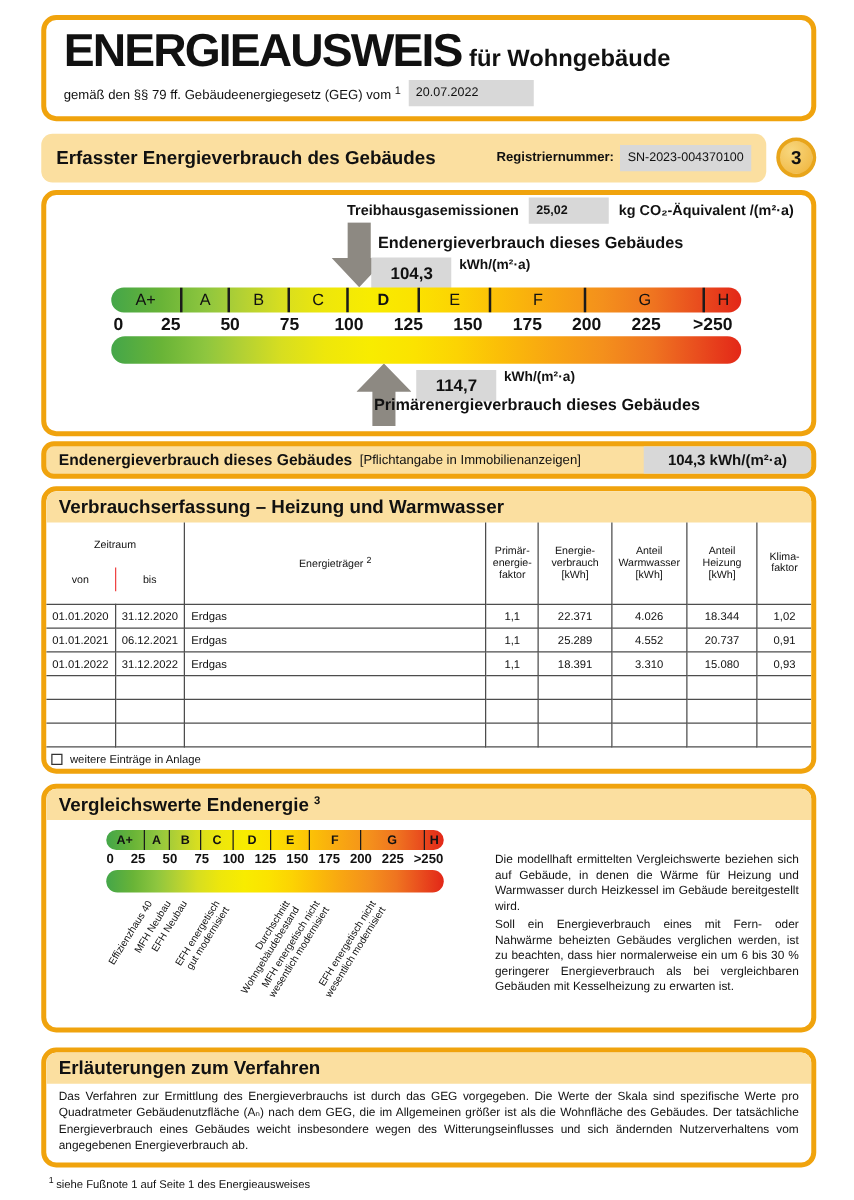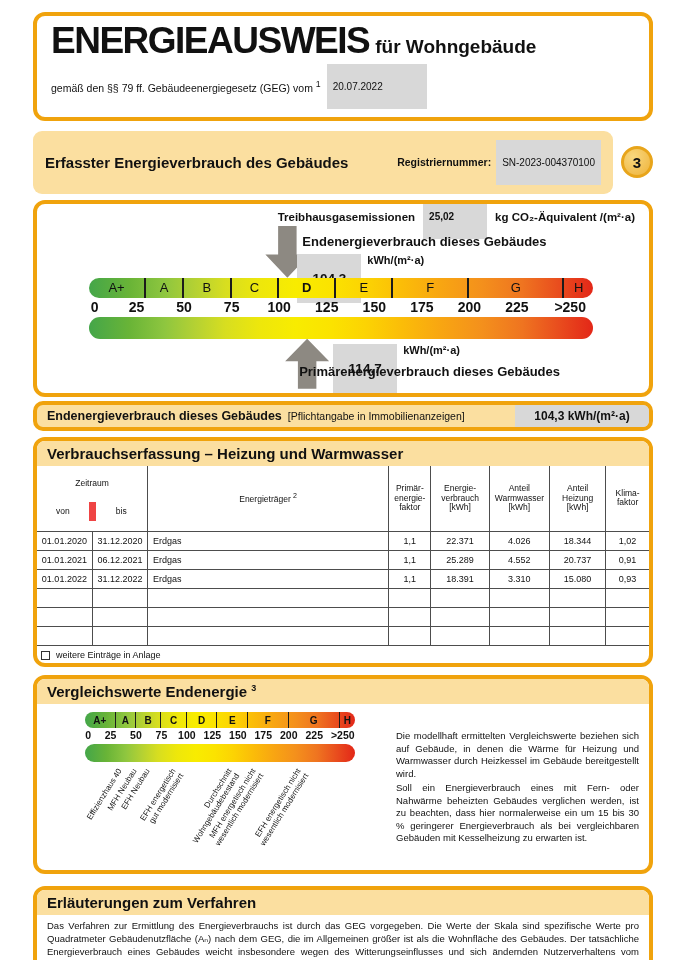--- a/index.html
+++ b/index.html
@@ -8,21 +8,21 @@
   .page { width:683px; height:960px; padding:12px 30px 0 33px; position:relative; background:#fff; overflow:hidden; }
 
   .box { border:4px solid #F0A30D; border-radius:12px; overflow:hidden; background:#fff; }
 
   
   .header-box { padding:6px 14px 8px 14px; }
   .main-title { font-size:37px; font-weight:bold; letter-spacing:-1.5px; line-height:1.05; }
   .sub-title { font-size:19px; font-weight:bold; margin-left:6px; }
   .title-row { display:flex; align-items:baseline; }
   .law-row { font-size:10.5px; margin-top:3px; display:flex; align-items:center; gap:6px; }
-  .gray-box { background:#D8D8D8; padding:17px 6px; display:inline-block; }
+  .gray-box { background:#D8D8D8; padding:5px 6px; display:inline-block; }
   .date-box { min-width:100px; font-size:10px; }
 
   
   .band-row { display:flex; align-items:center; gap:8px; margin-top:10px; }
   .band { flex:1; background:#FBDFA0; border-radius:9px; padding:9px 12px; display:flex; align-items:center; }
   .band-title { font-size:15px; font-weight:bold; flex:1; }
   .reg { font-size:10.5px; display:flex; align-items:center; gap:5px; }
   .reg b { font-weight:bold; }
   .reg .gray-box { font-size:10px; }
   .page-badge { width:32px; height:32px; border-radius:50%; border:3px solid #E8A51B;
@@ -70,21 +70,21 @@
   
   table { border-collapse:collapse; width:100%; table-layout:fixed; }
   td, th { border:1px solid #4d4d4d; font-size:9px; font-weight:normal; text-align:center; vertical-align:middle; padding:0 2px; overflow:hidden; }
   tr > *:first-child { border-left:none; }
   tr > *:last-child { border-right:none; }
   thead th { border-top:none; white-space:pre-line; font-size:8.5px; line-height:1.15; height:37px; }
   .th-zeitraum { padding:0; }
   .zr-top { height:17px; display:flex; align-items:center; justify-content:center; }
   .zr-bottom { display:flex; height:19px; }
   .zr-bottom span { flex:1; display:flex; align-items:center; justify-content:center; border-top:none; }
-  .zr-bottom span:first-child { border-right:7px solid #ef4444; }
+  .zr-bottom span:first-child { border-right:1px solid #ef4444; }
   tbody td { height:19px; }
   td.cell-left { text-align:left; padding-left:5px; }
   .checkbox-row { display:flex; align-items:center; gap:6px; margin:4px 0 3px 4px; }
   .checkbox { width:9px; height:9px; border:1px solid #333; background:#fff; }
   .checkbox-label { font-size:9px; }
 
   
   .vg-body { position:relative; padding:8px 8px 2px 8px; height:166px; }
   .bar-wrap-small { width:270px; margin-left:40px; position:relative; }
   .bar-wrap-small .letter-bar { height:16px; border-radius:8px; }
@@ -375,21 +375,21 @@
             <div class="marker" style="left: calc(52.0755% - 120px);">Durchschnitt
 Wohngebäudebestand</div>
             <div class="marker" style="left: calc(61.1321% - 120px);">MFH energetisch nicht
 wesentlich modernisiert</div>
             <div class="marker" style="left: calc(77.7358% - 120px);">EFH energetisch nicht
 wesentlich modernisiert</div>
           </div>
       </div>
       <div class="vg-text">
         <p>Die modellhaft ermittelten Vergleichswerte beziehen sich auf Gebäude, in denen die Wärme für Heizung und Warmwasser durch Heizkessel im Gebäude bereitgestellt wird.</p>
-        <p>Soll ein Energieverbrauch eines mit Fern- oder Nahwärme beheizten Gebäudes verglichen werden, ist zu beachten, dass hier normalerweise ein um 15 bis 30 % geringerer Energieverbrauch als bei vergleichbaren Gebäuden mit Kesselheizung zu erwarten ist.</p>
+        <p>Soll ein Energieverbrauch eines mit Fern- oder Nahwärme beheizten Gebäudes verglichen werden, ist zu beachten, dass hier normalerweise ein um 6 bis 30 % geringerer Energieverbrauch als bei vergleichbaren Gebäuden mit Kesselheizung zu erwarten ist.</p>
       </div>
     </div>
   </div>
 
   <div class="box section" style="margin-top:12px">
     <div class="section-title">Erläuterungen zum Verfahren</div>
     <div class="erl-text">Das Verfahren zur Ermittlung des Energieverbrauchs ist durch das GEG vorgegeben. Die Werte der Skala sind spezifische Werte pro Quadratmeter Gebäudenutzfläche (Aₙ) nach dem GEG, die im Allgemeinen größer ist als die Wohnfläche des Gebäudes. Der tatsächliche Energieverbrauch eines Gebäudes weicht insbesondere wegen des Witterungseinflusses und sich ändernden Nutzerverhaltens vom angegebenen Energieverbrauch ab.</div>
   </div>
 
   <div class="footnotes" id="footnotes">

